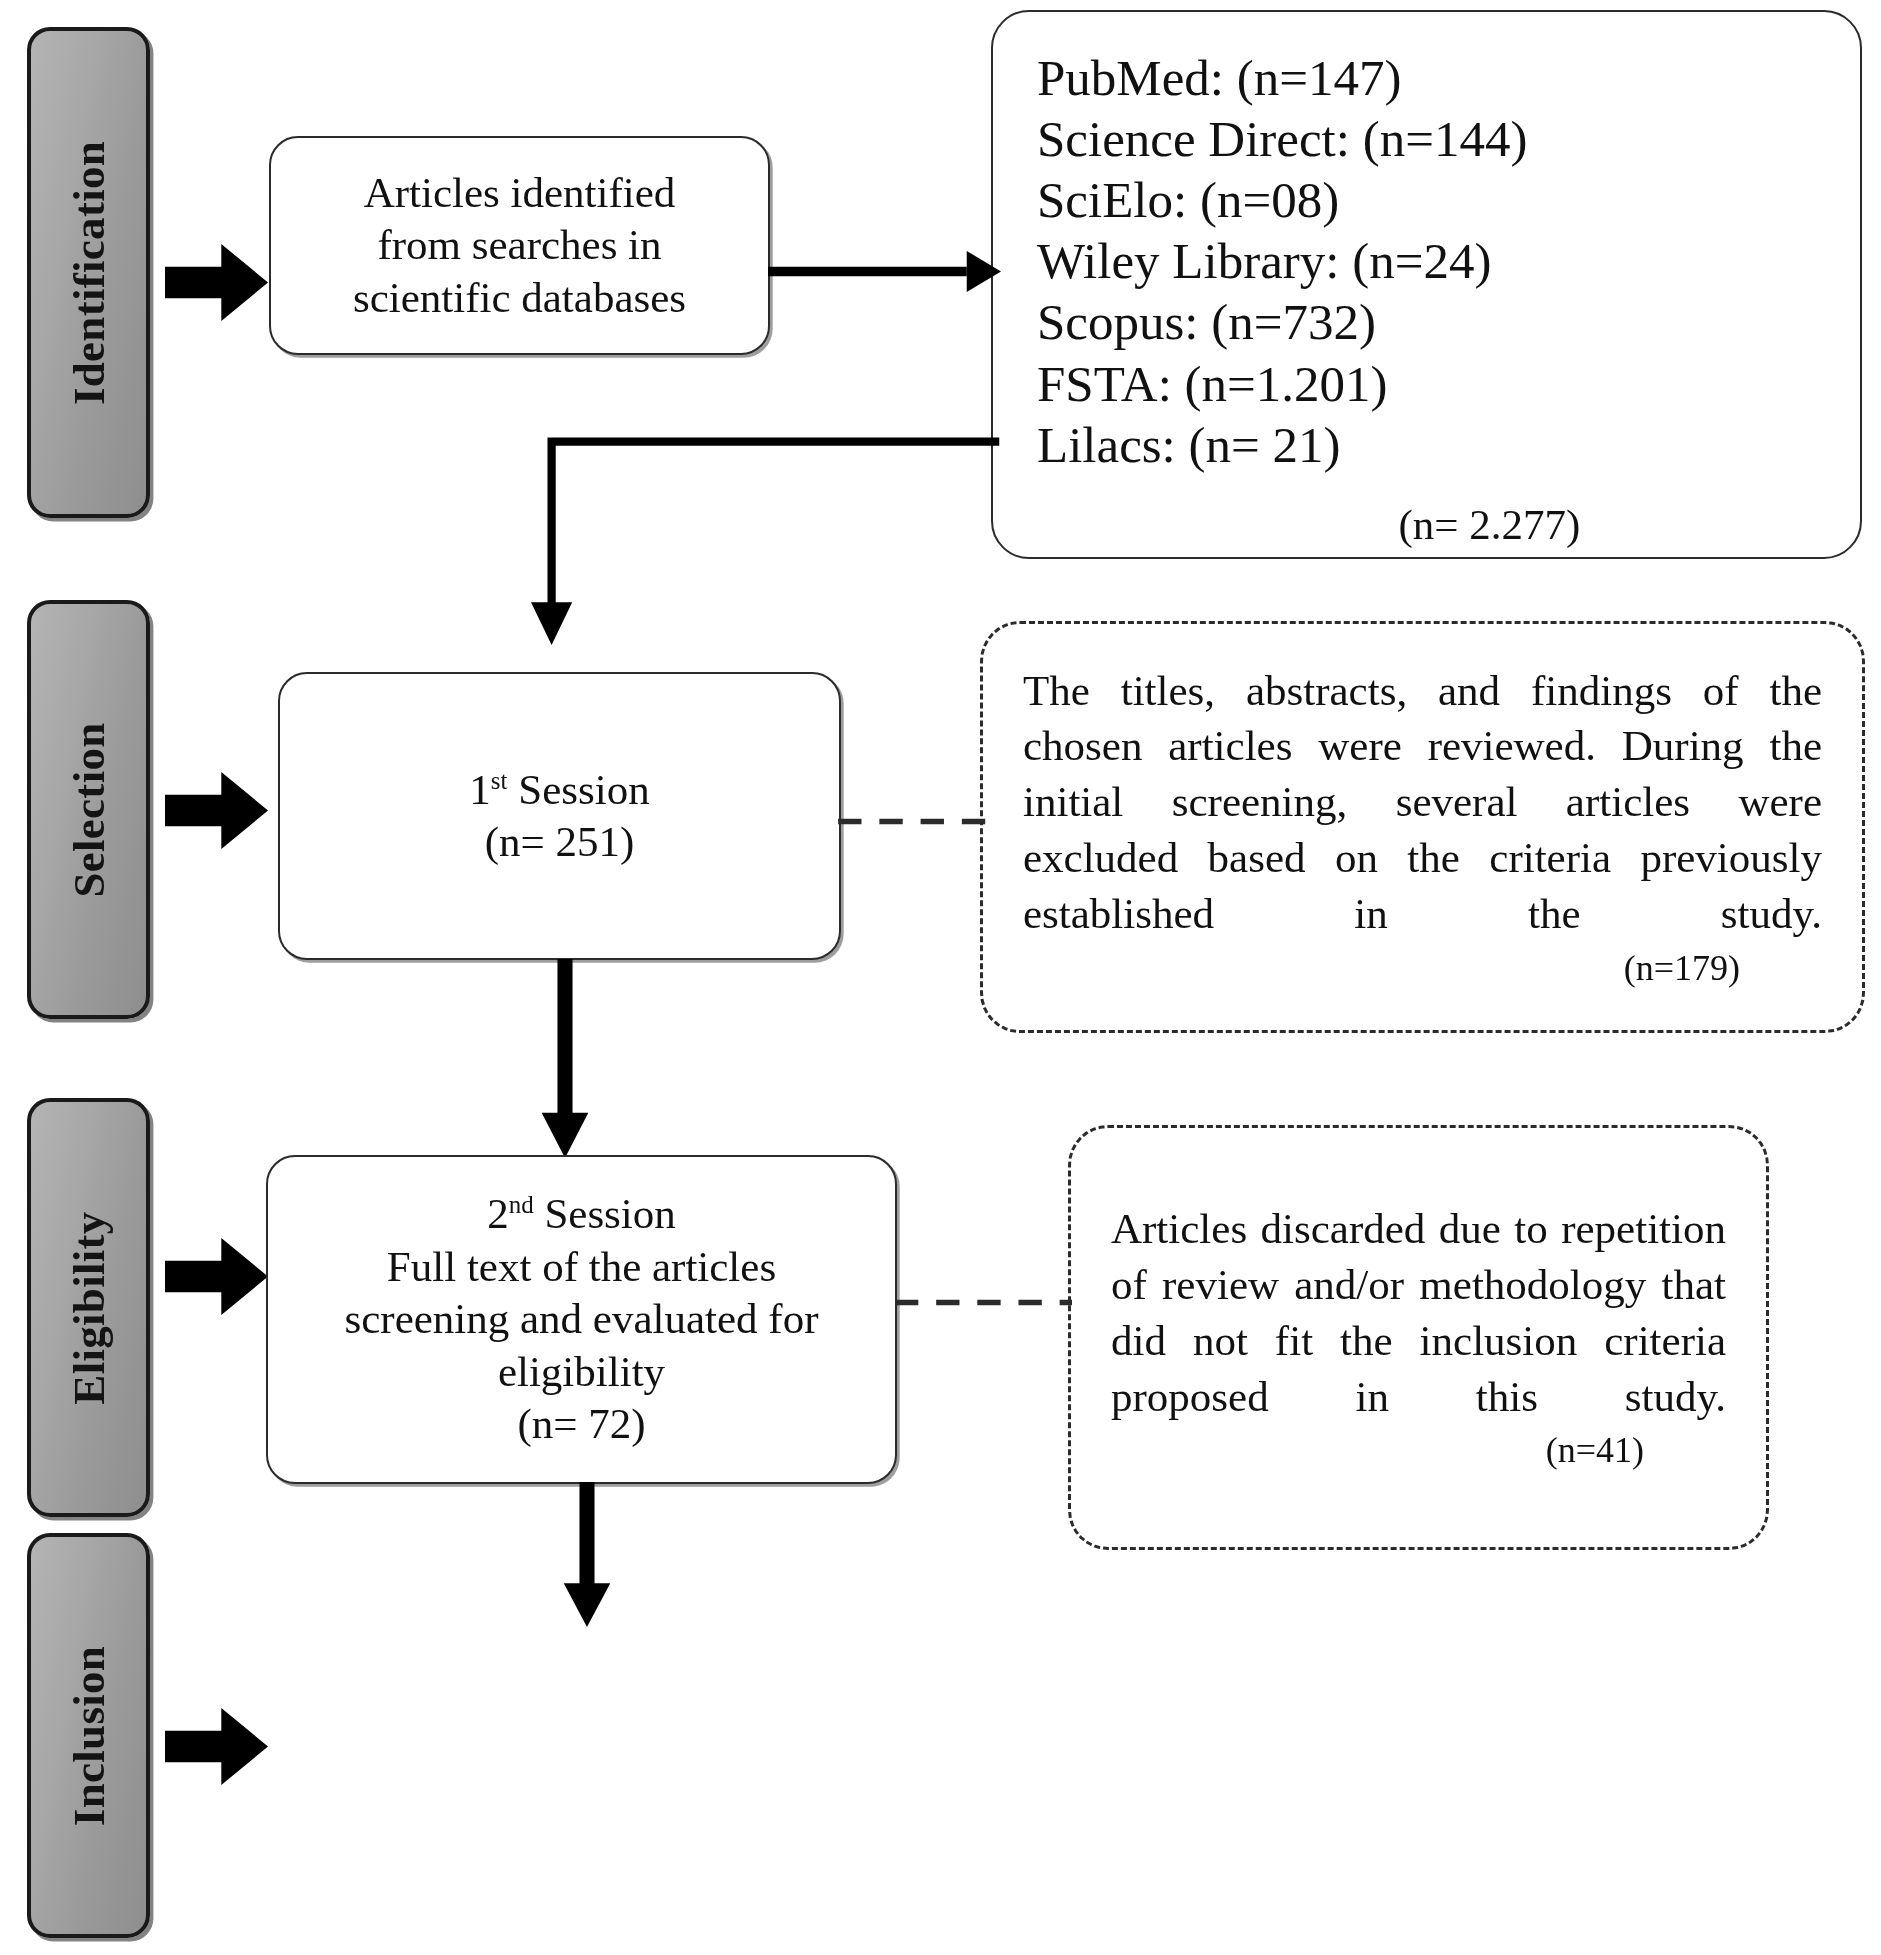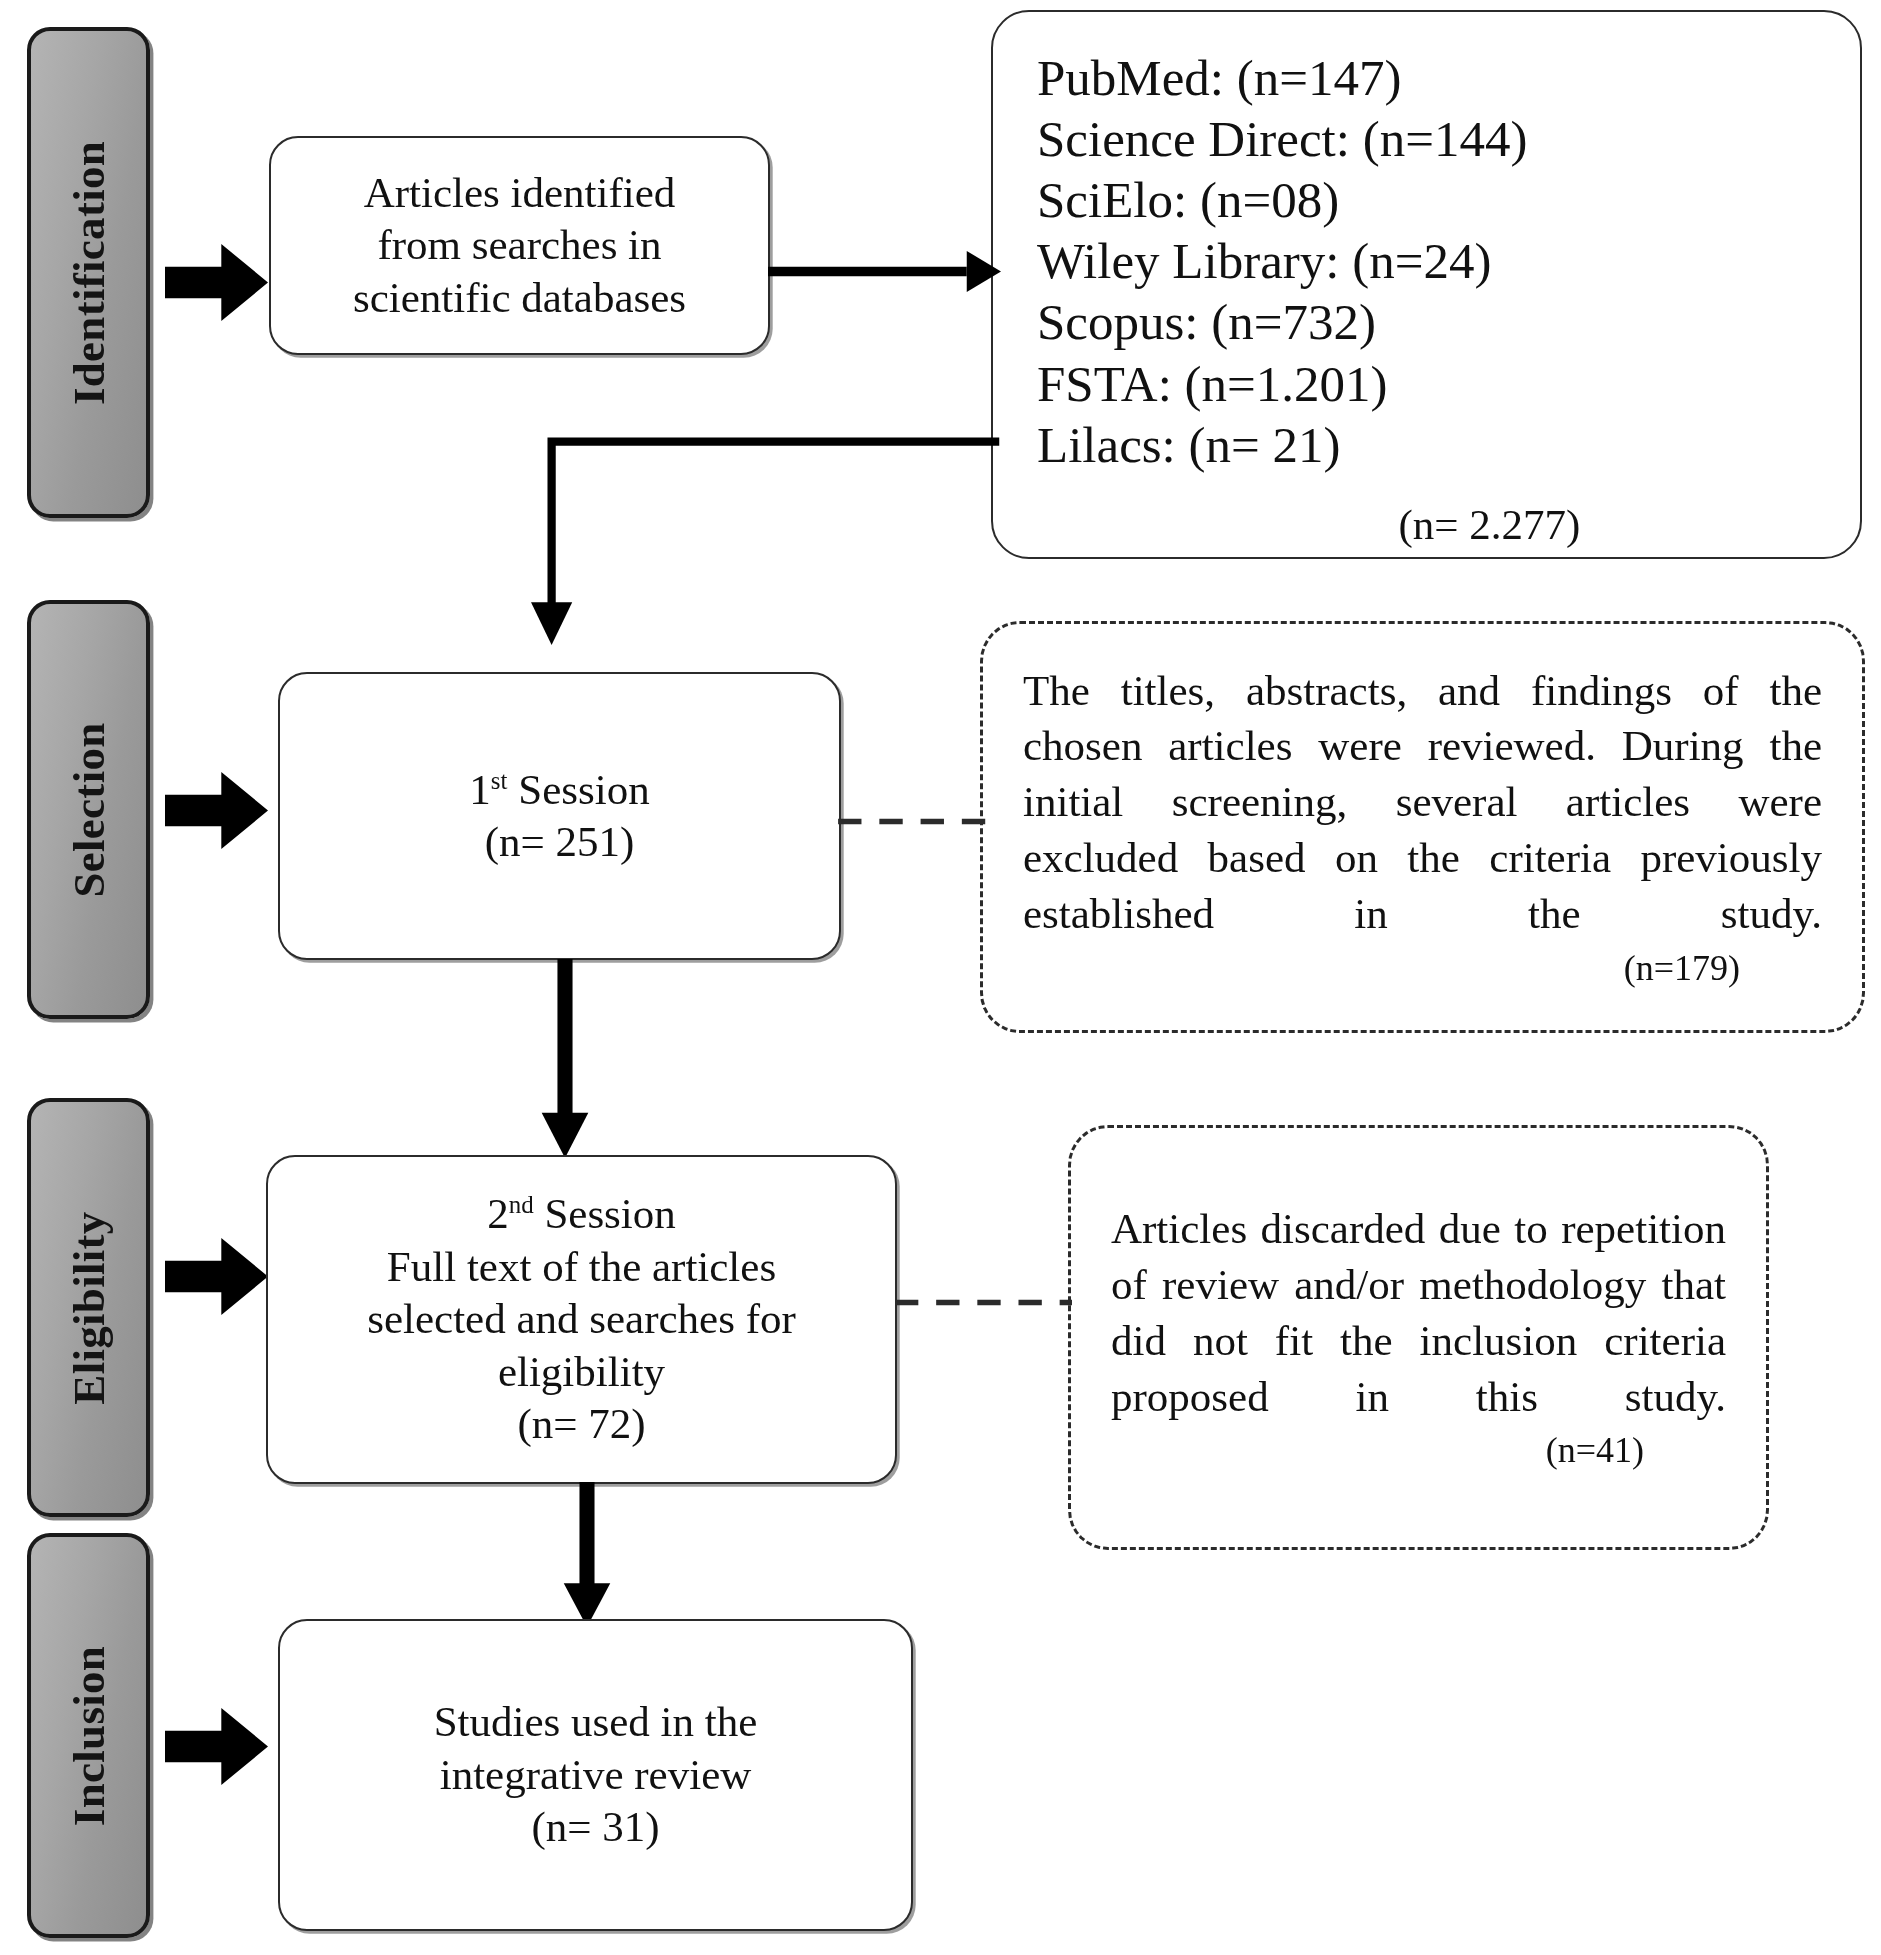--- a/index.html
+++ b/index.html
@@ -233,21 +233,21 @@
       <line x1="45" y1="0" x2="45" y2="228" stroke="#000000" stroke-width="22"></line>
       <polygon points="11,224 79,224 45,290" fill="#000000"></polygon>
     </svg>
   </div>
 
   <div class="node multi" style="left:266px; top:1155px; width:631px; height:329px;">
     <div class="line">
       <span>2</span><sup class="ord">nd</sup><span> Session</span>
     </div>
     <div class="line">Full text of the articles</div>
-    <div class="line">selected and searches for</div>
+    <div class="line">screening and evaluated for</div>
     <div class="line">eligibility</div>
     <div class="line">(n= 72)</div>
   </div>
 
   <div class="dashbox" style="left:1068px; top:1125px; width:701px; height:425px;">
     <div class="para">Articles discarded due to repetition of review and/or methodology that did not fit the inclusion criteria proposed in this study.</div>
     <div class="count">(n=41)</div>
   </div>
 
   <div class="conn" style="left:895px; top:1297px;">
@@ -256,20 +256,15 @@
     </svg>
   </div>
 
   <div class="conn" style="left:556px; top:1482px;">
     <svg width="62" height="145" viewBox="0 0 90 212" aria-hidden="true">
       <line x1="45" y1="0" x2="45" y2="152" stroke="#000000" stroke-width="22"></line>
       <polygon points="11,148 79,148 45,212" fill="#000000"></polygon>
     </svg>
   </div>
 
-  <div class="node multi" style="left:278px; top:1619px; width:635px; height:312px;">
-    <div class="line">Studies used in the</div>
-    <div class="line">integrative review</div>
-    <div class="line">(n= 31)</div>
-  </div>
 
 </div>
 
 
 </body></html>

